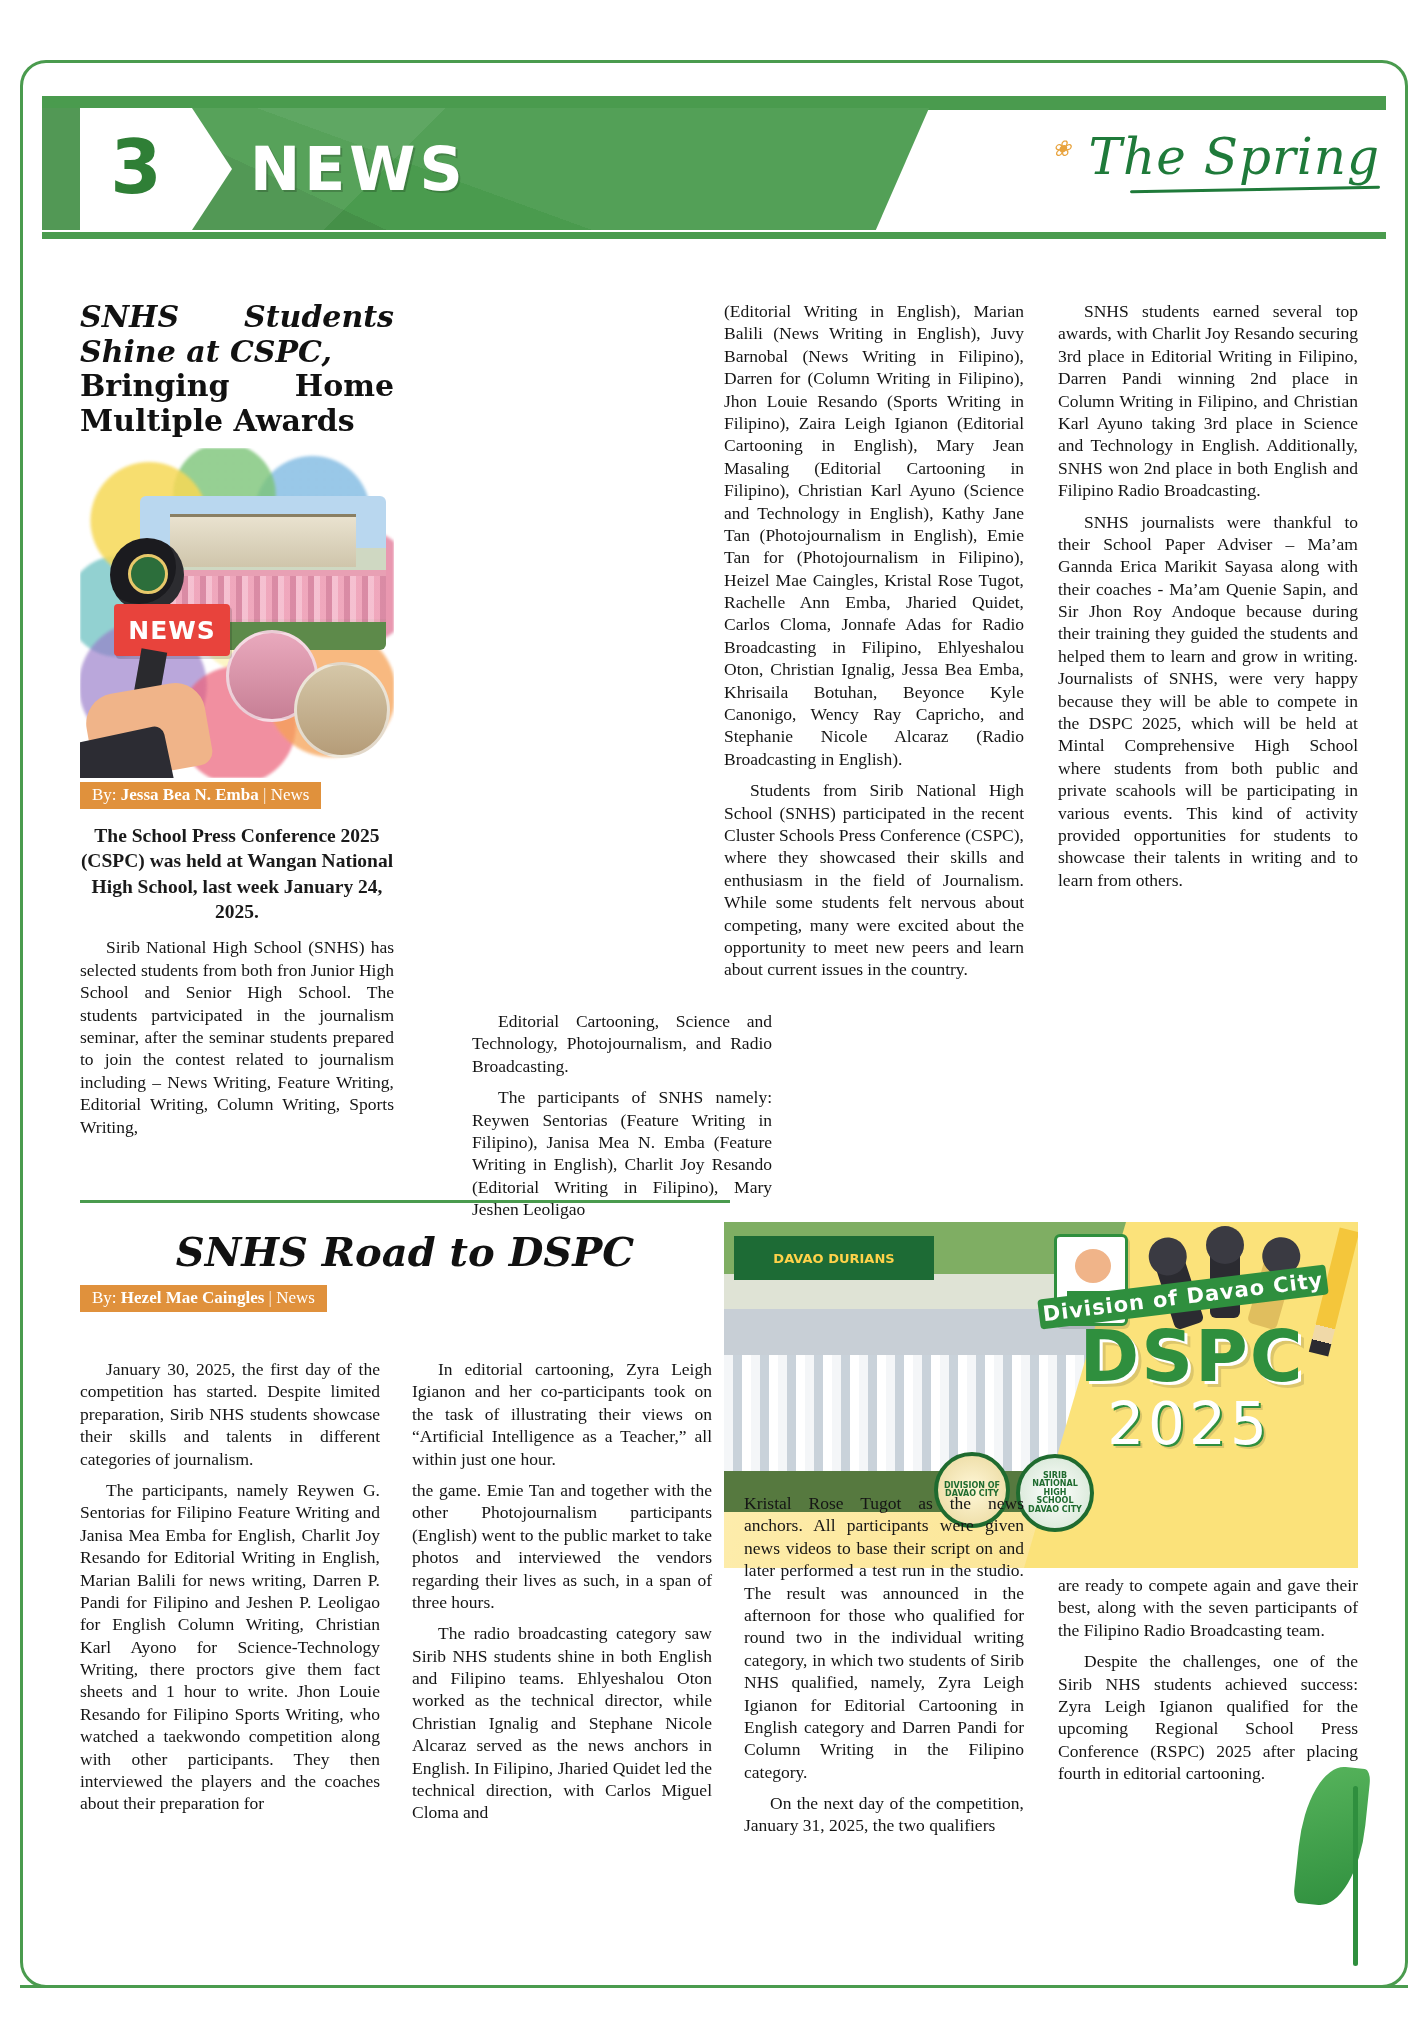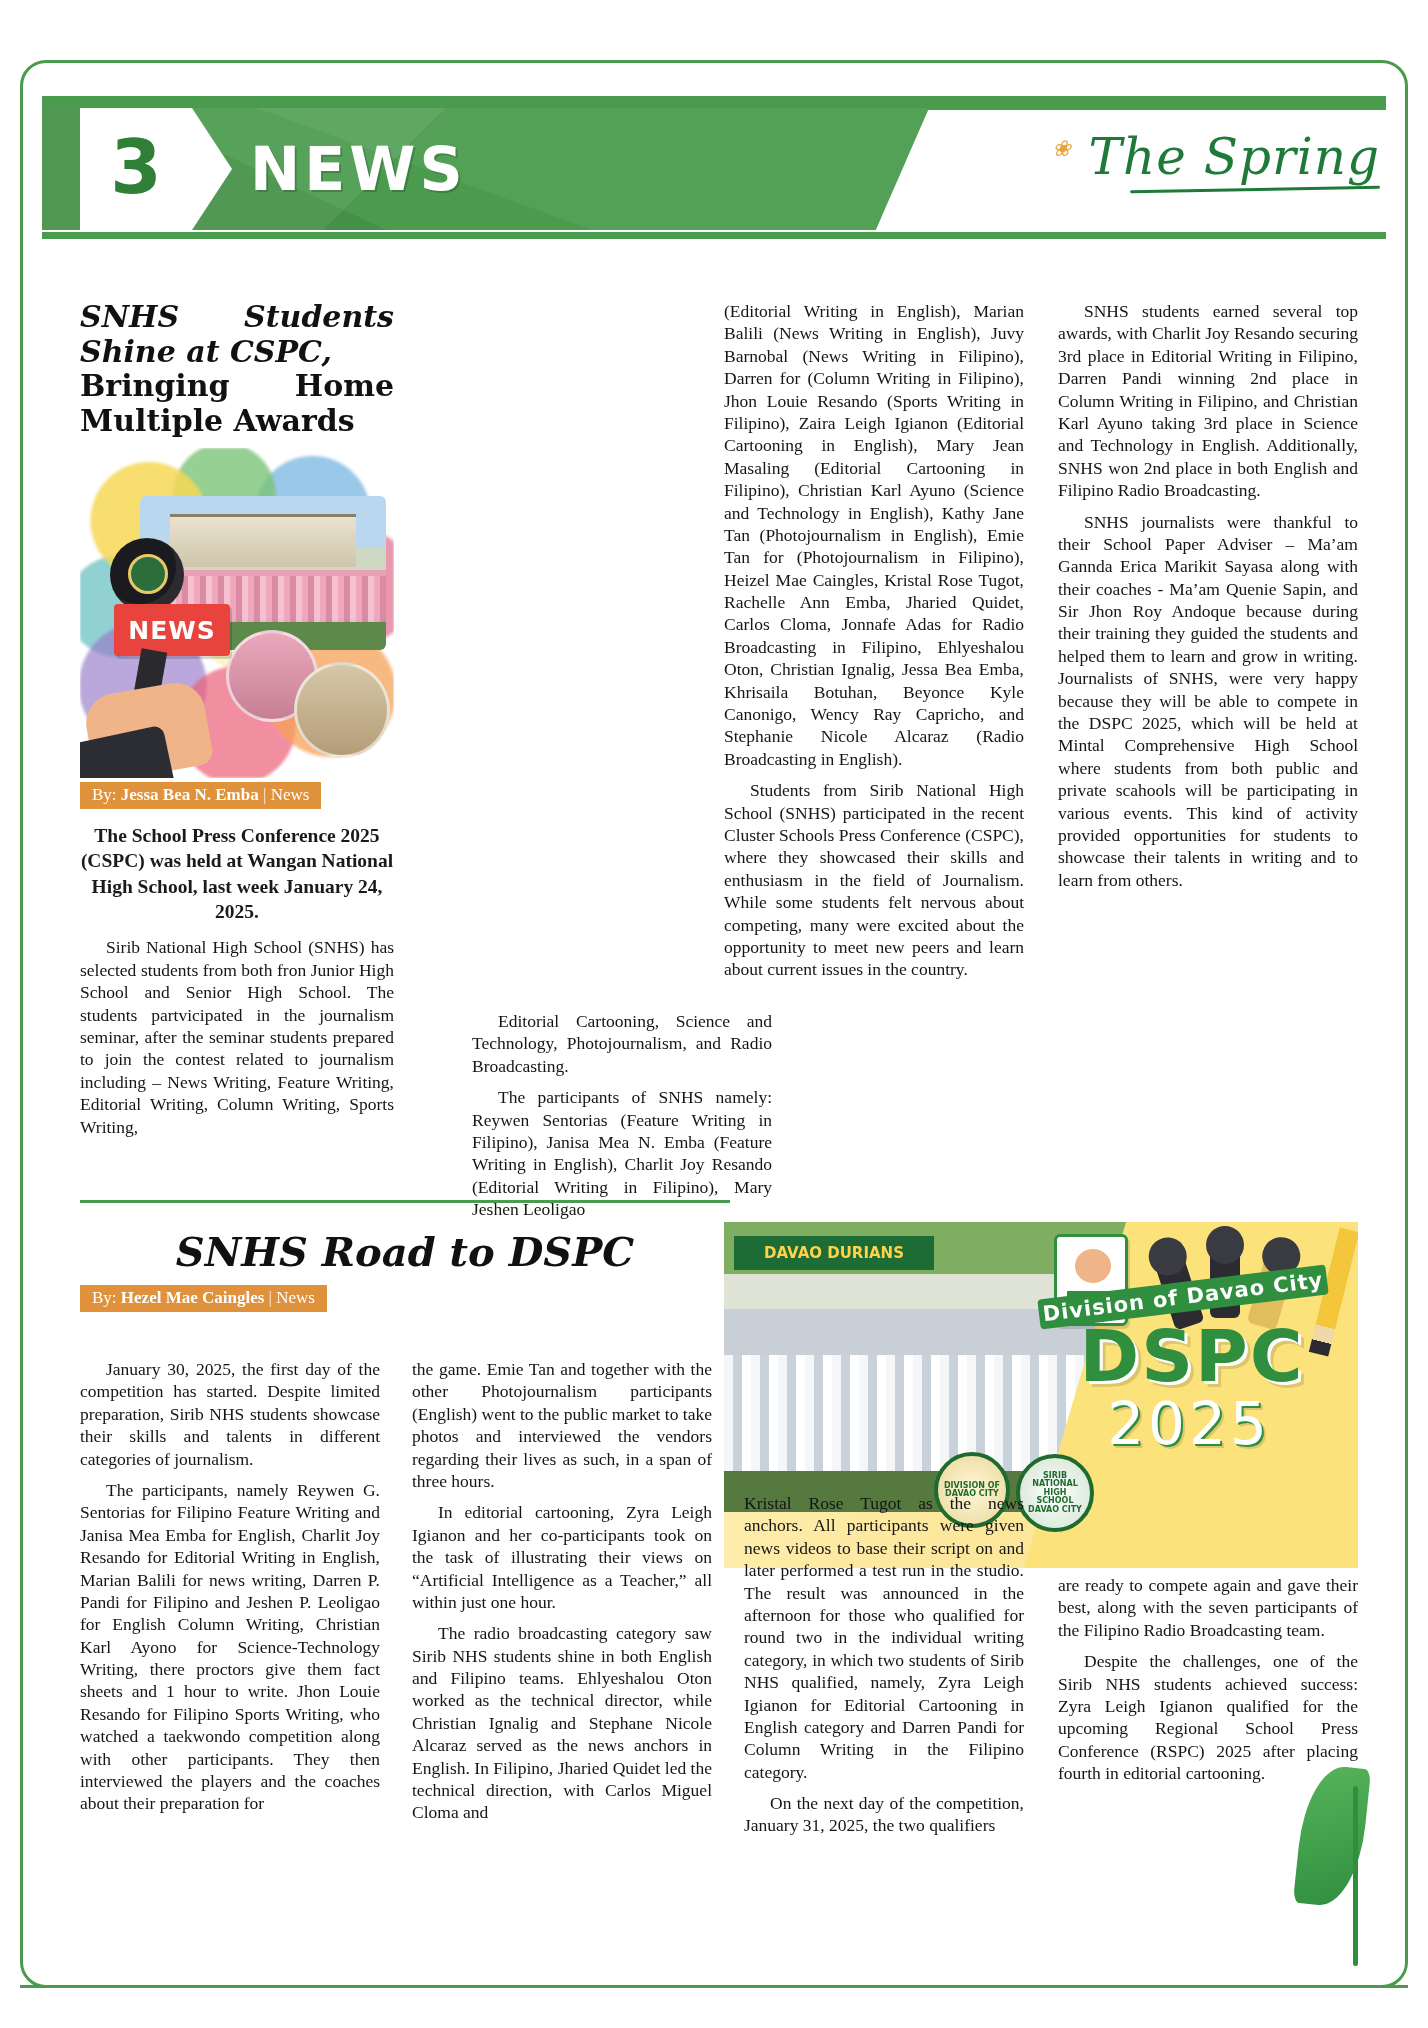--- a/index.html
+++ b/index.html
@@ -228,22 +228,22 @@
   .dspc-bg {
     position:absolute; inset:0;
     background:linear-gradient(120deg,#fdf0b8 0%, #fde9a0 40%, #f8e08a 100%);
   }
   .dspc-photo {
     position:absolute; left:0; top:0; width:430px; height:290px;
     background:linear-gradient(#7fae63 0 18%, #dfe3d5 18% 30%, #c8cfd6 30% 78%, #6d8d5b 78% 100%);
     overflow:hidden;
   }
   .dspc-photo .banner {
-    position:absolute; left:10px; top:14px; width:200px; height:34px;
-    background:#1d6b35; color:#ffd24a; font-size:15px;
+    position:absolute; left:10px; top:14px; width:200px; height:44px;
+    background:#1d6b35; color:#ffd24a; font-size:13px;
     font-family:"DejaVu Sans", sans-serif; font-weight:bold;
     display:flex; align-items:center; justify-content:center;
   }
   .dspc-photo .students {
     position:absolute; left:0; top:46%; width:100%; height:44%;
     background:repeating-linear-gradient(90deg,#f4f6f8 0 9px,#c9d2da 9px 18px,#ffffff 18px 27px);
   }
   .dspc-photo .floor{
     position:absolute; left:0; bottom:0; width:100%; height:14%;
     background:#56793f;
@@ -427,22 +427,22 @@
       </span>
     </div>
   </div>
 
   <div class="col" style="left:80px; top:1358px; width:300px;">
     <p class="body">January 30, 2025, the first day of the competition has started. Despite limited preparation, Sirib NHS students showcase their skills and talents in different categories of journalism.</p>
     <p class="body">The participants, namely Reywen G. Sentorias for Filipino Feature Writing and Janisa Mea Emba for English, Charlit Joy Resando for Editorial Writing in English, Marian Balili for news writing, Darren P. Pandi for Filipino and Jeshen P. Leoligao for English Column Writing, Christian Karl Ayono for Science-Technology Writing, there proctors give them fact sheets and 1 hour to write. Jhon Louie Resando for Filipino Sports Writing, who watched a taekwondo competition along with other participants. They then interviewed the players and the coaches about their preparation for</p>
   </div>
 
   <div class="col" style="left:412px; top:1358px; width:300px;">
+    <p class="body">In editorial cartooning, Zyra Leigh Igianon and her co-participants took on the task of illustrating their views on “Artificial Intelligence as a Teacher,” all within just one hour.</p>
     <p class="body noindent">the game. Emie Tan and together with the other Photojournalism participants (English) went to the public market to take photos and interviewed the vendors regarding their lives as such, in a span of three hours.</p>
-    <p class="body">In editorial cartooning, Zyra Leigh Igianon and her co-participants took on the task of illustrating their views on “Artificial Intelligence as a Teacher,” all within just one hour.</p>
     <p class="body">The radio broadcasting category saw Sirib NHS students shine in both English and Filipino teams. Ehlyeshalou Oton worked as the technical director, while Christian Ignalig and Stephane Nicole Alcaraz served as the news anchors in English. In Filipino, Jharied Quidet led the technical direction, with Carlos Miguel Cloma and</p>
   </div>
 
   <div class="dspc">
     <div class="dspc-bg"></div>
     <div class="dspc-photo">
       <div class="banner">DAVAO DURIANS</div>
       <div class="students"></div>
       <div class="floor"></div>
     </div>

